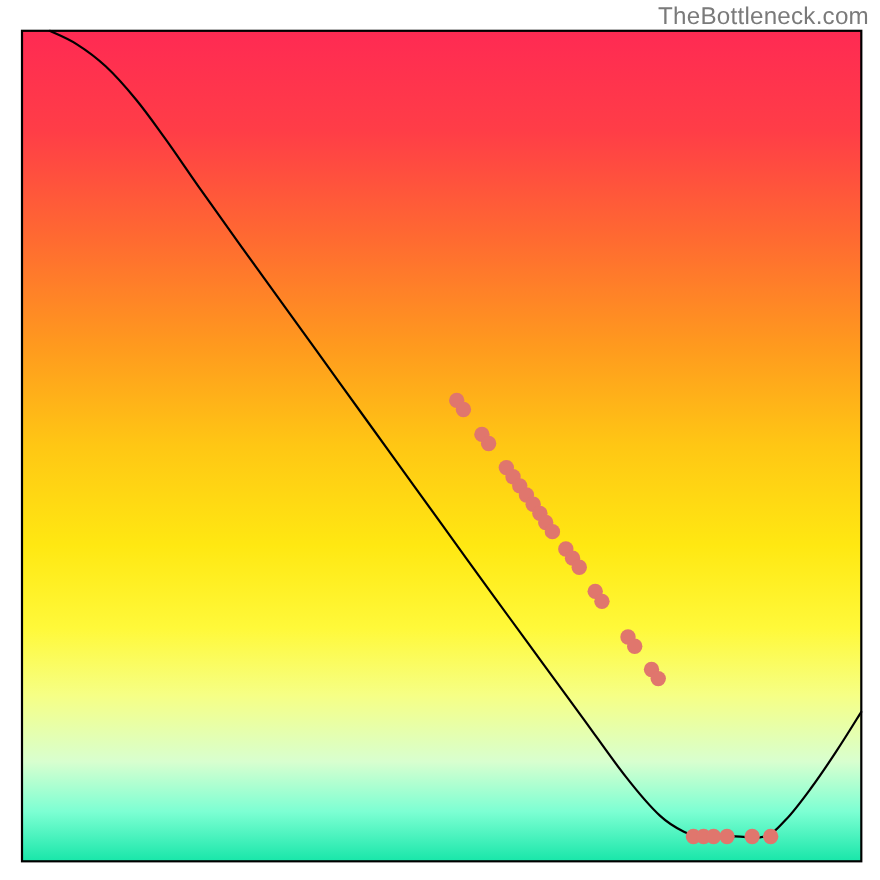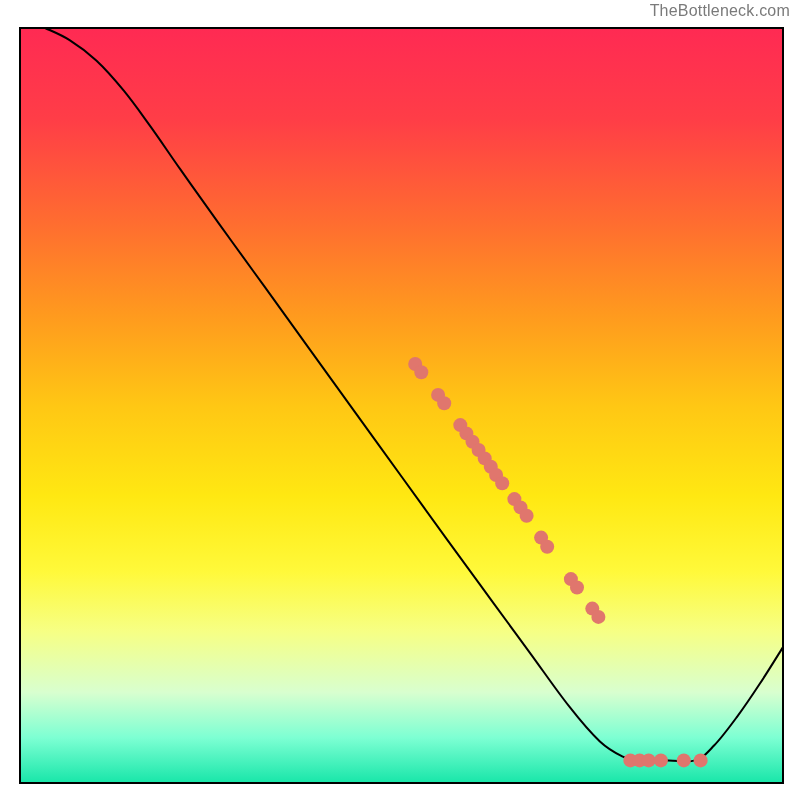--- a/index.html
+++ b/index.html
@@ -13,21 +13,21 @@
   }
   .stage {
     position: relative;
     width: 800px;
     height: 800px;
   }
   .watermark {
     position: absolute;
     top: 2px;
     right: 10px;
-    font-size: 16px;
+    font-size: 22px;
     color: #7a7a7a;
     letter-spacing: 0.2px;
     font-weight: 500;
     z-index: 10;
   }
   svg.plot {
     position: absolute;
     left: 0;
     top: 0;
   }

